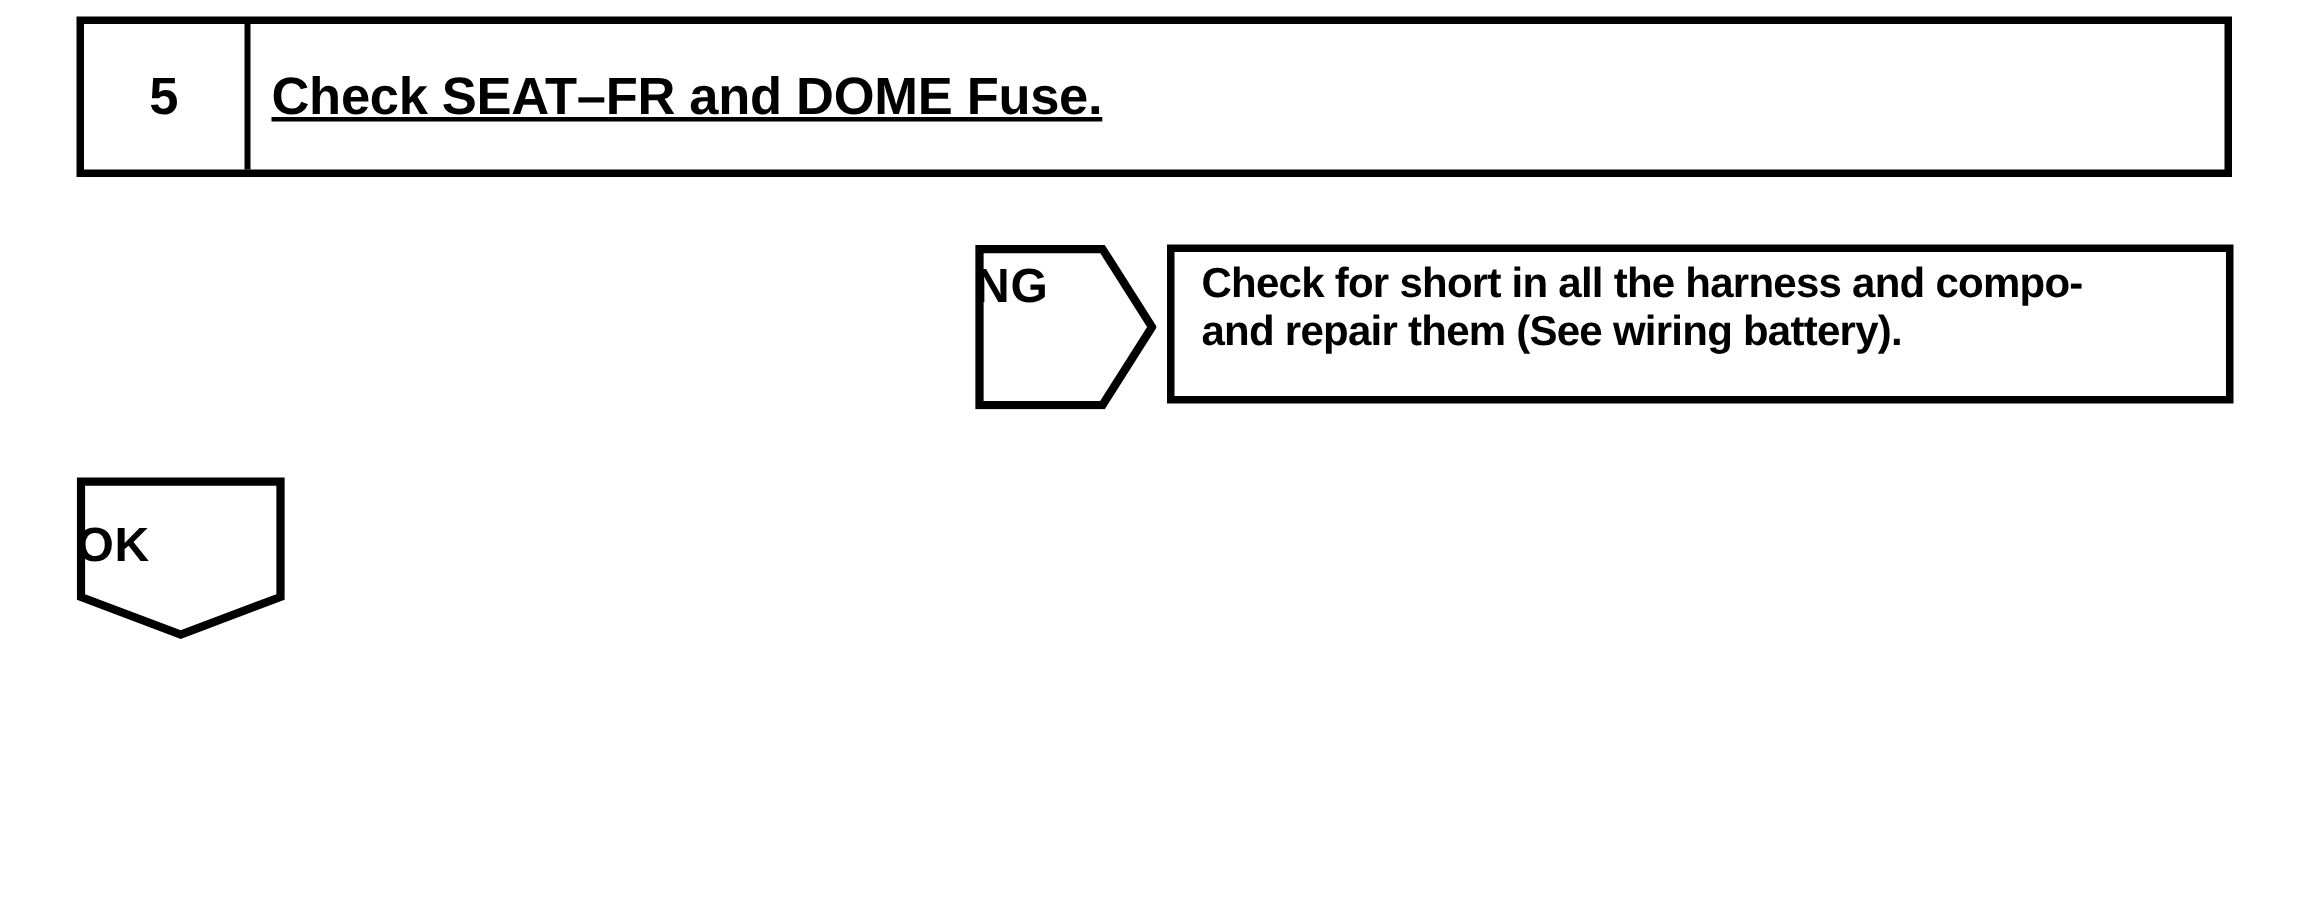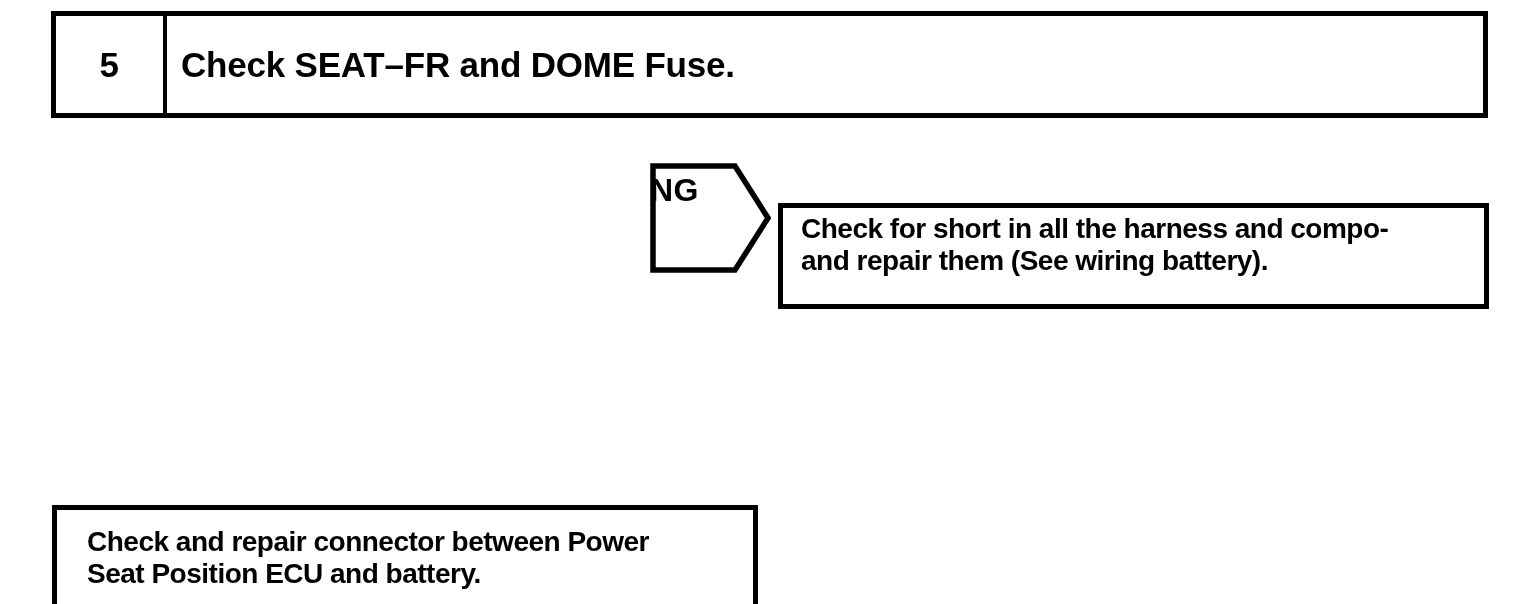--- a/index.html
+++ b/index.html
@@ -42,20 +42,21 @@
     letter-spacing: 0.5px;
   }
   .step-title {
     flex: 1;
     display: flex;
     align-items: center;
     padding-left: 14px;
     font-size: 35px;
     letter-spacing: -0.2px;
     white-space: nowrap;
+    text-decoration: underline;
   }
 
   
   .connector {
     position: absolute;
   }
   .connector svg {
     display: block;
   }
   .connector .tag-label {
@@ -88,21 +89,20 @@
   }
 
   
   .action-box {
     position: absolute;
     border: 5px solid #000;
     box-sizing: border-box;
     background: #fff;
     font-size: 28px;
     letter-spacing: -0.5px;
-    margin-top: 40px;
   }
   .action-box .line {
     white-space: nowrap;
     line-height: 31.5px;
   }
   .ng-action-box {
     left: 778px;
     top: 163px;
     width: 711px;
     height: 106px;
@@ -134,19 +134,21 @@
       <polygon points="3,3 85,3 118,55 85,107 3,107" fill="#ffffff" stroke="#000000" stroke-width="5.5" stroke-linejoin="miter"></polygon>
     </svg>
     <span class="tag-label">NG</span>
   </div>
 
   <div class="action-box ng-action-box">
     <div class="line">Check for short in all the harness and compo-</div>
     <div class="line">and repair them (See wiring battery).</div>
   </div>
 
+  <div class="connector ok-connector">
+    <svg width="139" height="108" viewBox="0 0 139 108">
+      <polygon points="3,3 136,3 136,80 69.5,105 3,80" fill="#ffffff" stroke="#000000" stroke-width="5.5" stroke-linejoin="miter"></polygon>
+    </svg>
+    <span class="tag-label">OK</span>
+  </div>
 
-  <div class="action-box ok-action-box">
-    <div class="line">Check and repair connector between Power</div>
-    <div class="line">Seat Position ECU and battery.</div>
-  </div>
 
 </div>
 
 </body></html>

